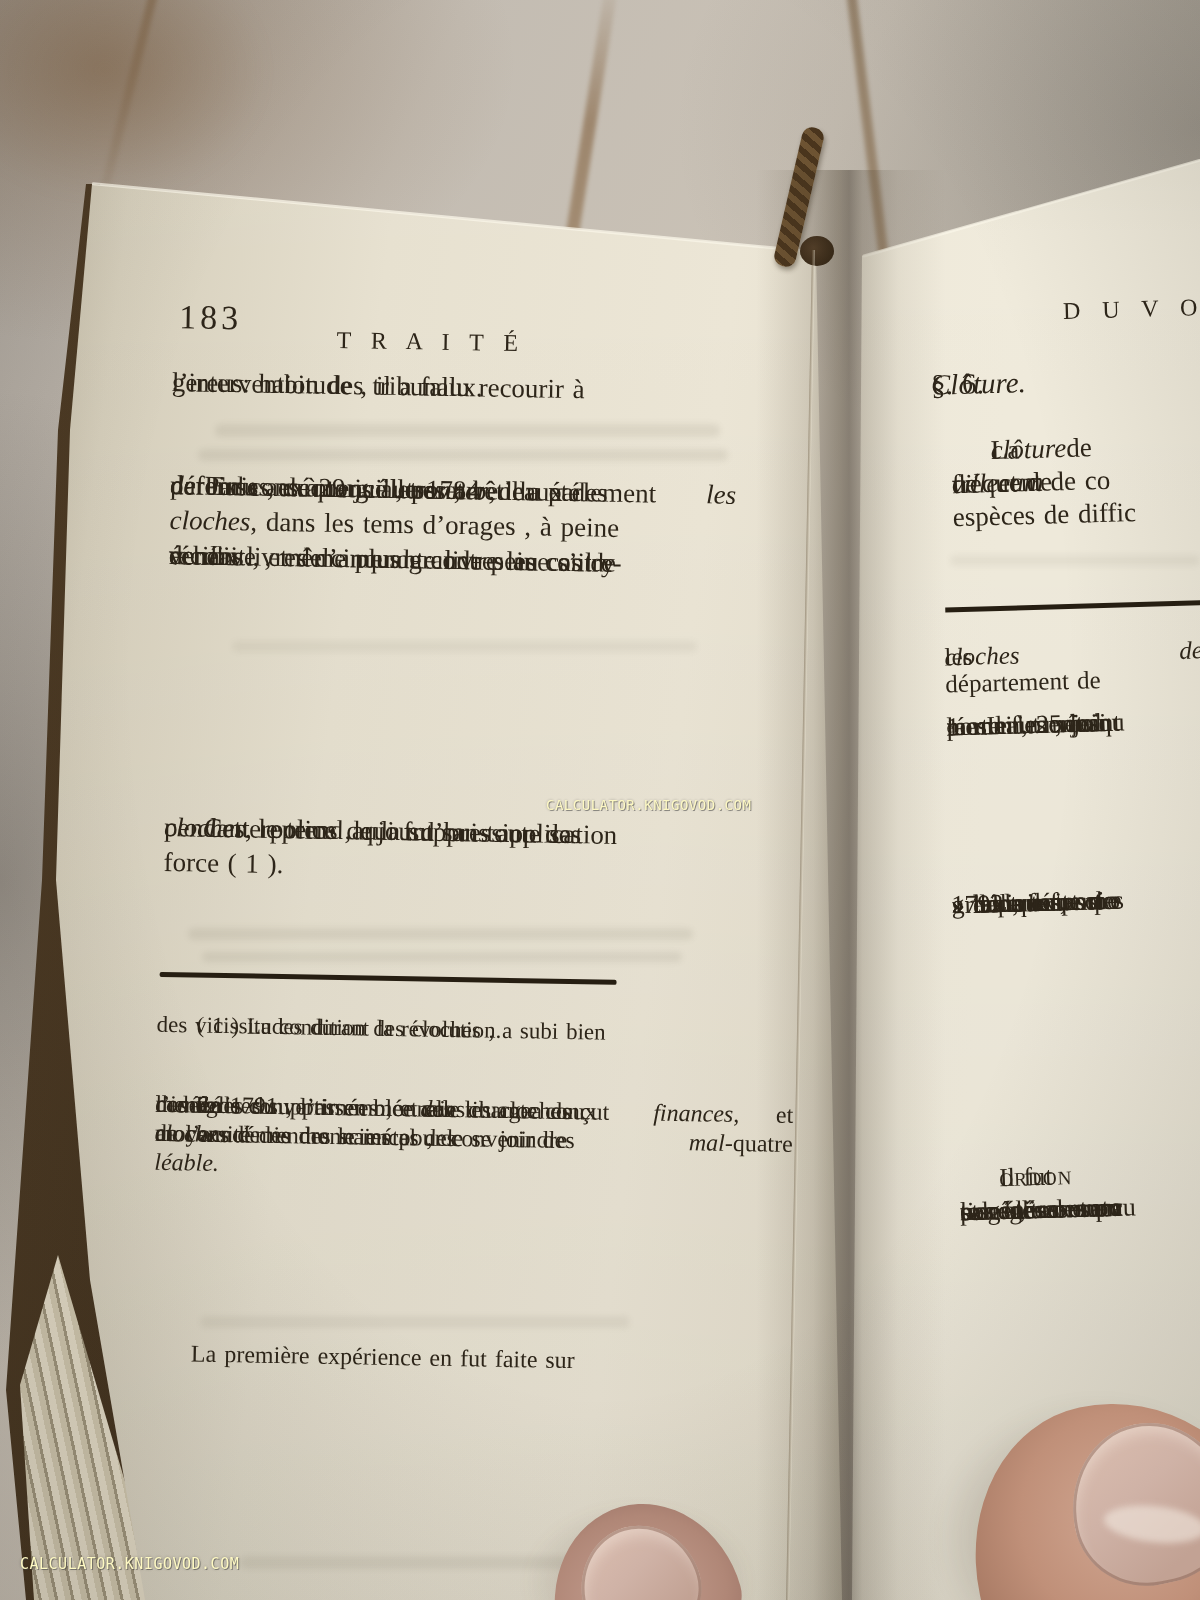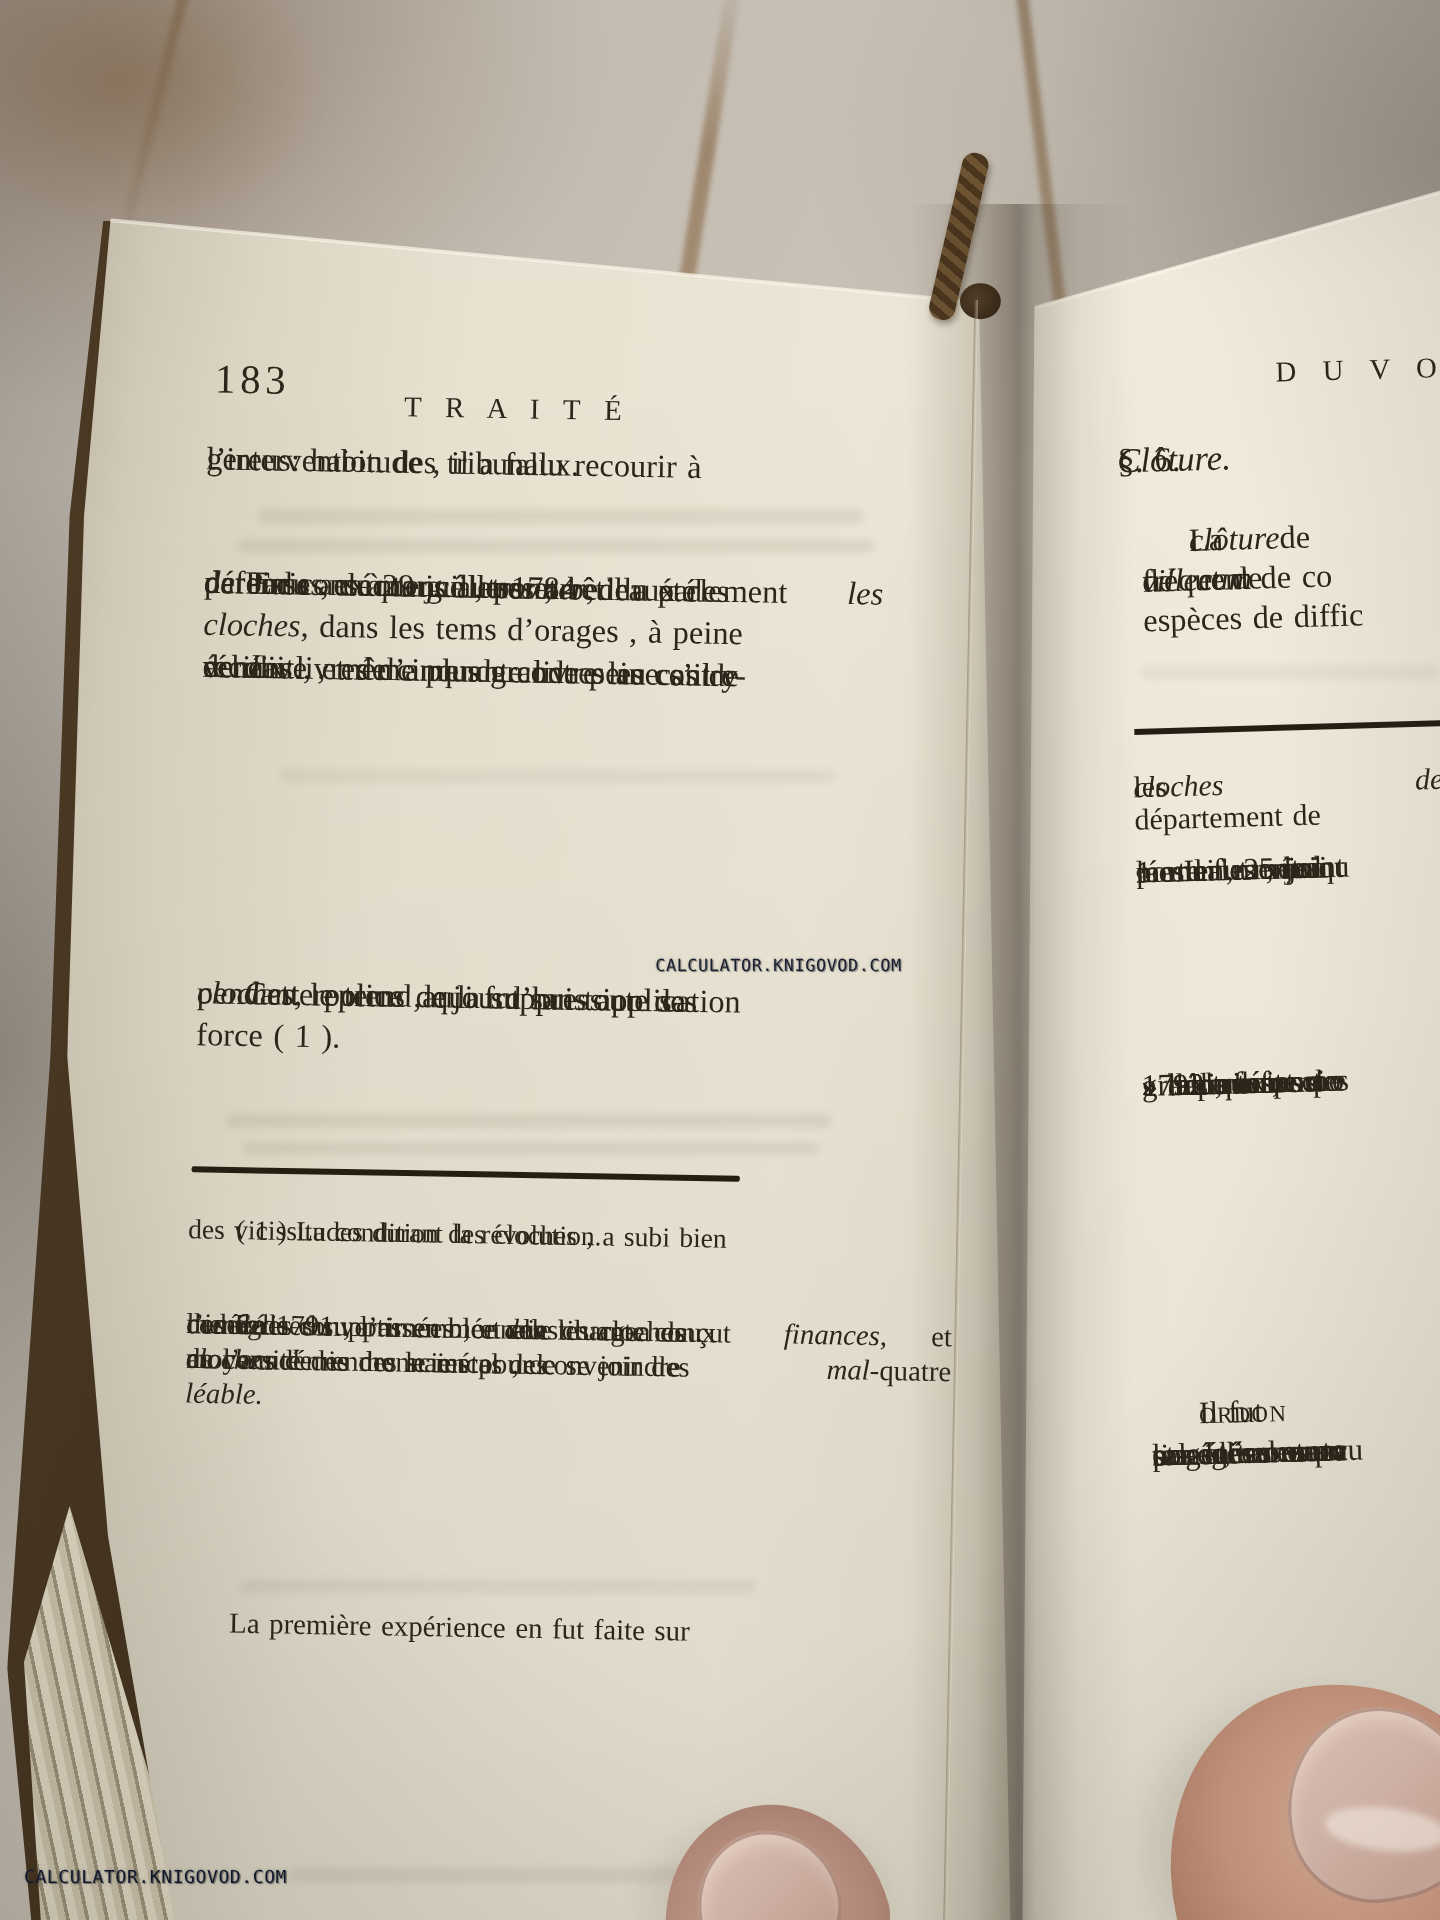--- a/index.html
+++ b/index.html
@@ -118,21 +118,21 @@
       box-shadow:inset 0 0 0 3px rgba(130,90,75,.45), inset 0 10px 14px rgba(255,245,235,.35);}
   .nail-thumb{left:36%;top:10%;width:54%;height:58%;}
   .gloss{left:18%;top:52%;width:64%;height:22%;border-radius:50%;transform:rotate(18deg);
       background:rgba(245,238,230,.55);filter:blur(3px);}
   .finger-left{left:548px;top:1504px;width:188px;height:160px;transform:rotate(-16deg);
       border-radius:50% 50% 40% 40%/68% 68% 32% 32%;
       background:radial-gradient(ellipse at 46% 56%,#c7a193,#b08777 62%,#9a7265 92%);}
   .nail-finger{left:17%;top:13%;width:64%;height:74%;}
 
   
-  .wm{z-index:12;font-family:"DejaVu Sans Mono",monospace;color:#0f172a;white-space:nowrap;
+  .wm{z-index:12;font-family:"DejaVu Sans Mono",monospace;color:#fef9c3;white-space:nowrap;
       text-shadow:1px 1px 0 rgba(70,70,70,.55),0 0 3px rgba(0,0,0,.30);}
   .wm-center{left:546px;top:797px;font-size:14px;letter-spacing:.5px;opacity:.96;}
   .wm-bottom{left:20px;top:1555px;font-size:15px;letter-spacing:.5px;}
 </style>
 </head>
 <body>
 
 <div class="scene">
   <div class="bg"></div>
   <div class="vein v1"></div>

